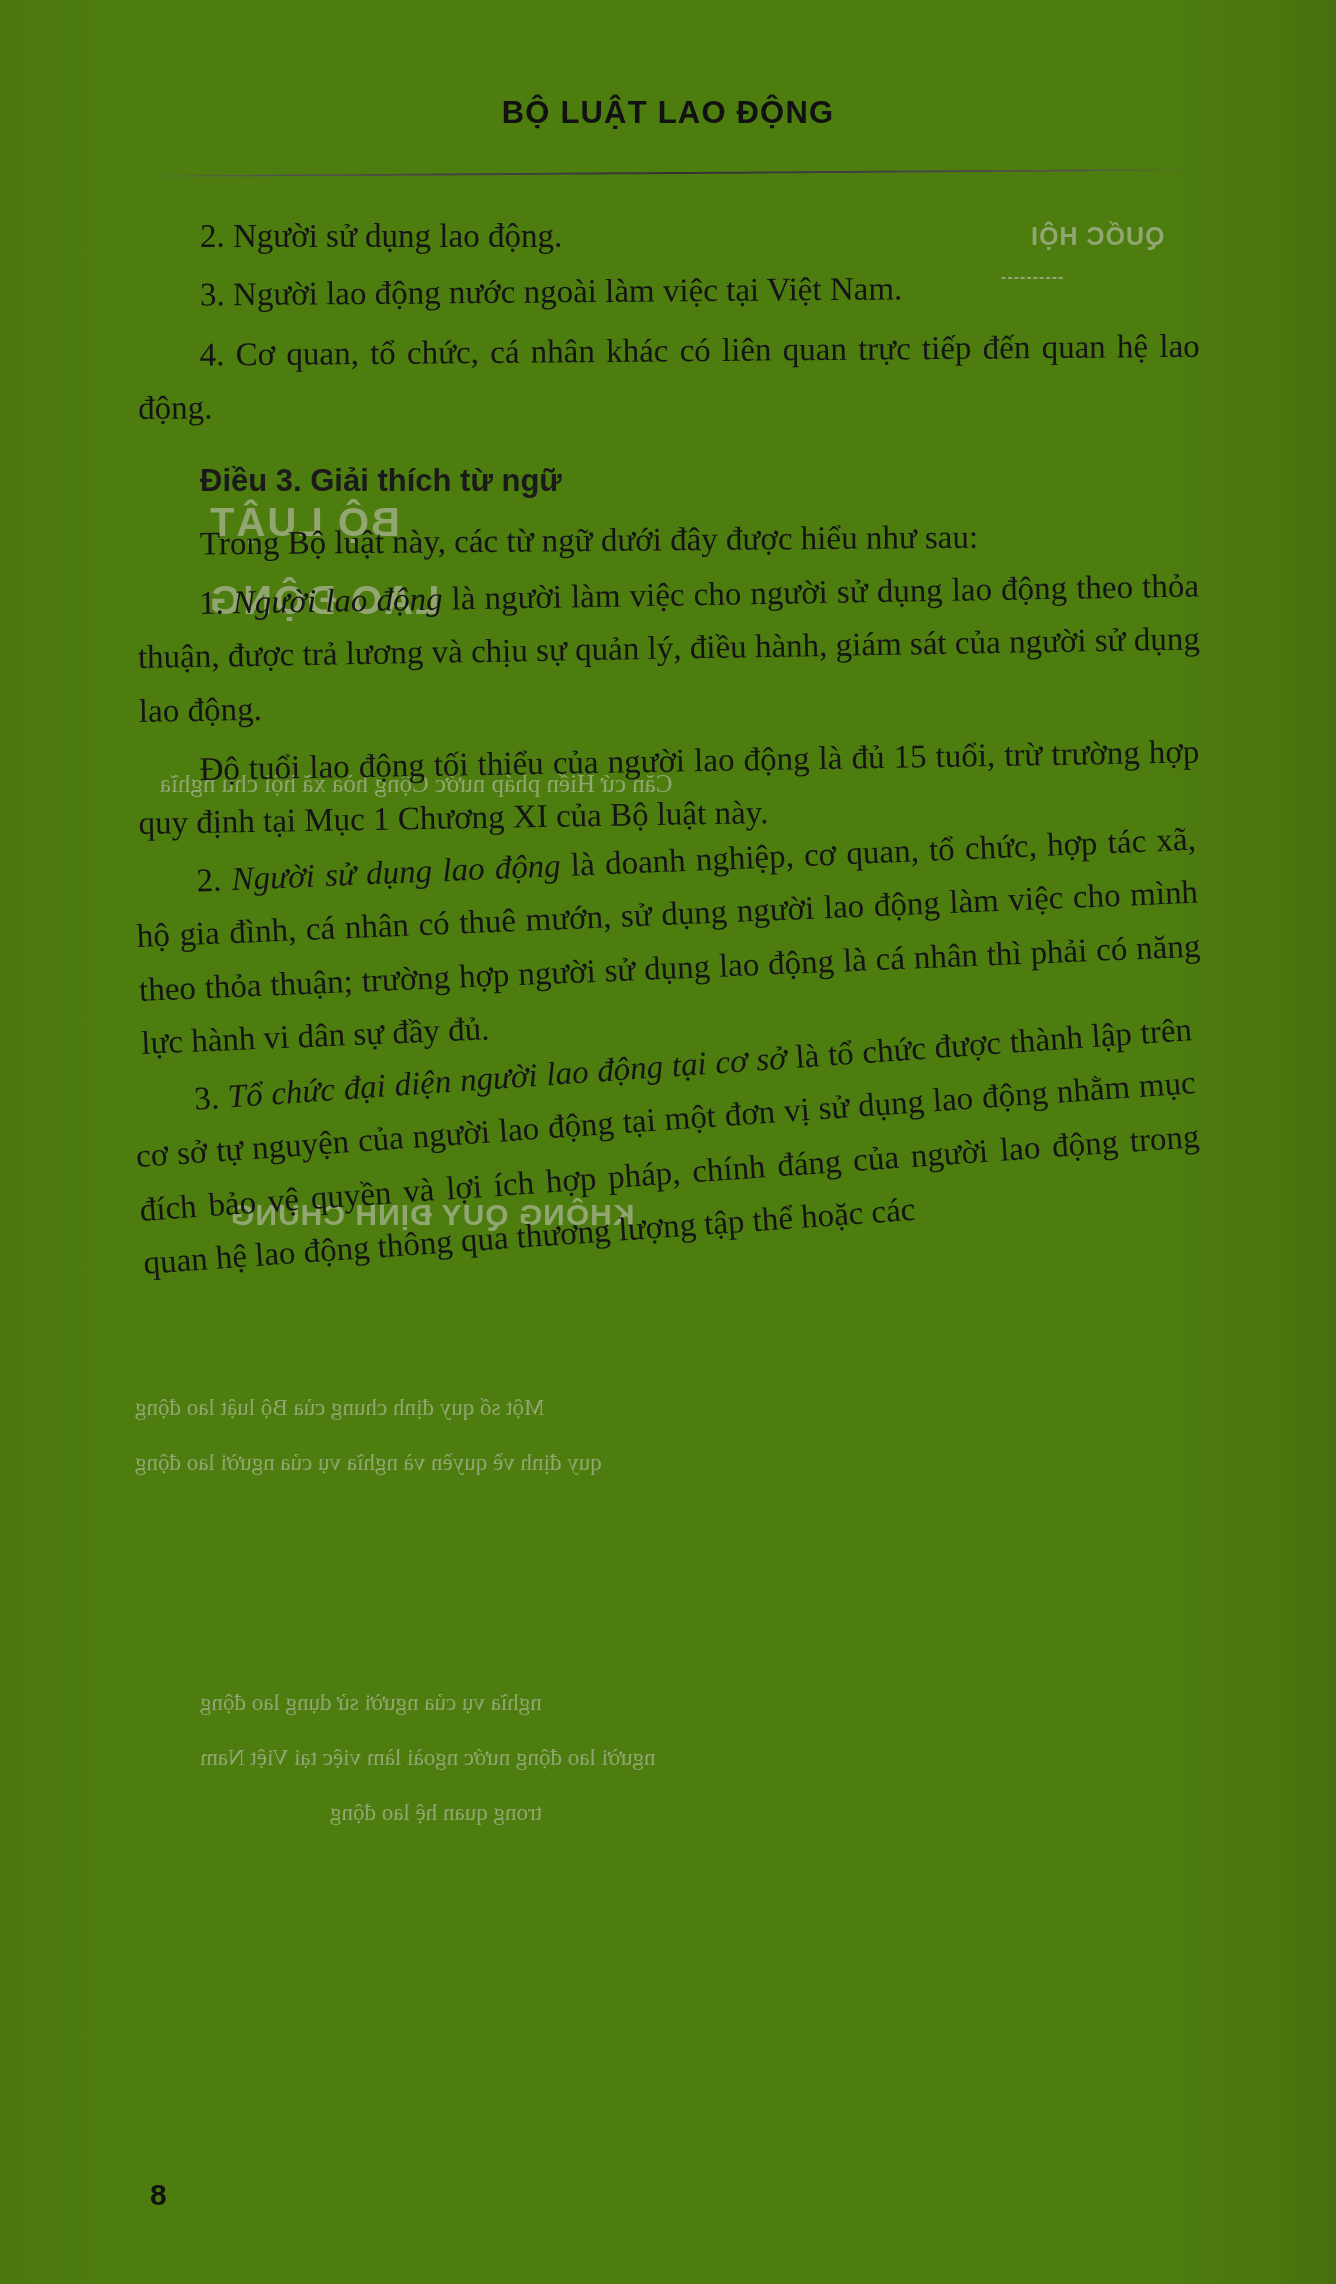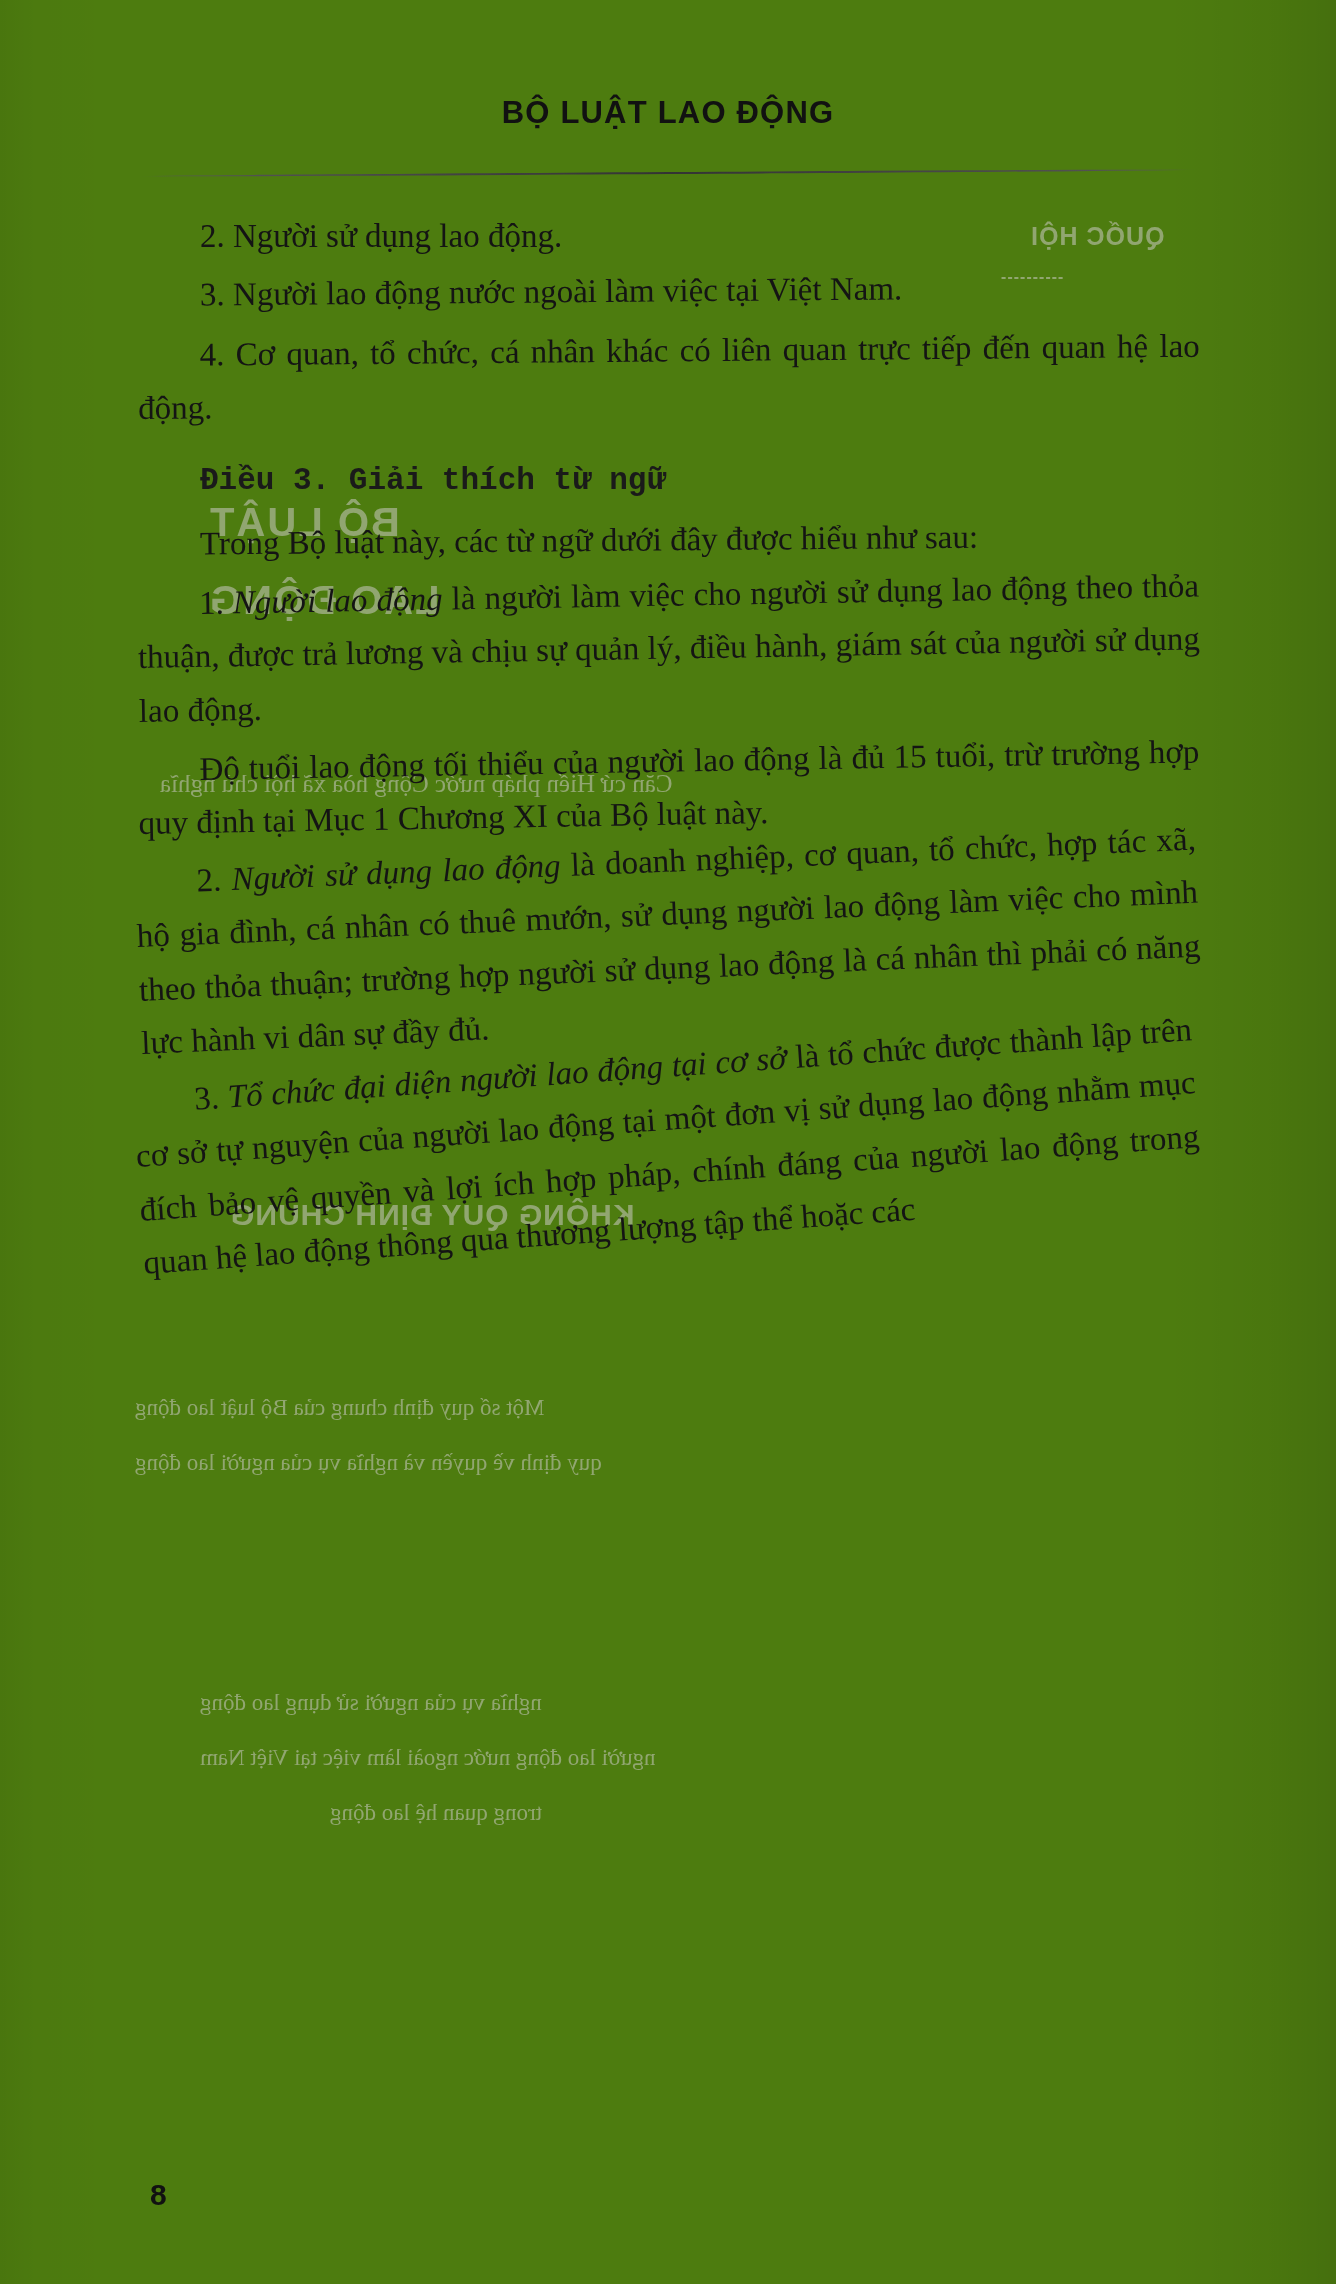--- a/index.html
+++ b/index.html
@@ -109,21 +109,21 @@
   p.para {
     margin: 0 0 6px 0;
     font-size: 33px;
     line-height: 1.62;
     text-align: justify;
     text-indent: 62px;
     color: #141414;
   }
   p.heading {
     text-indent: 62px;
-    font-family: Liberation Mono, monospace;
+    font-family: Liberation Sans, sans-serif;
     font-weight: bold;
     font-size: 31px;
     margin: 22px 0 14px 0;
     line-height: 1.5;
   }
   .it { font-style: italic; }
 
   
   .skew0 { transform: rotate(0deg); }
   .skew1 { transform: rotate(-0.5deg); }

